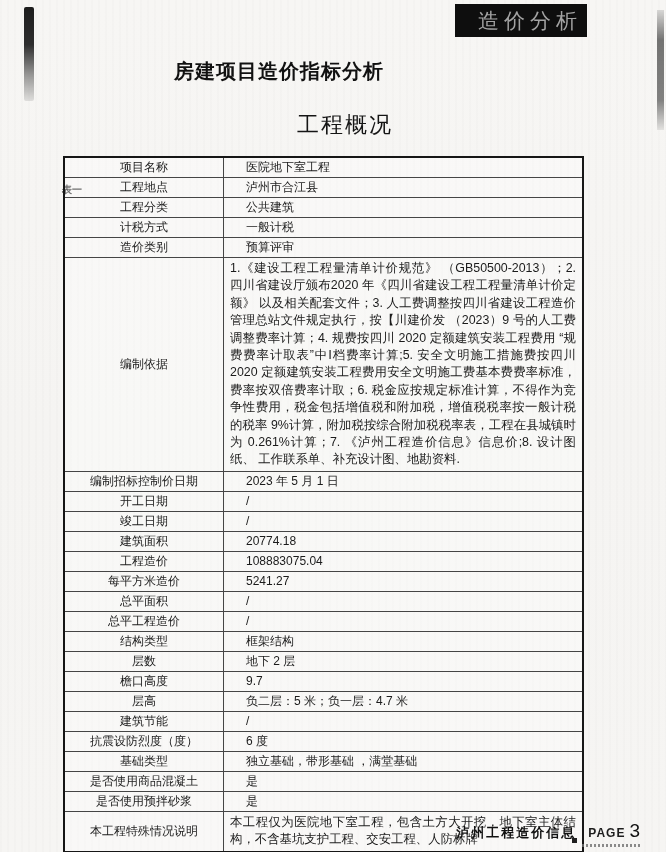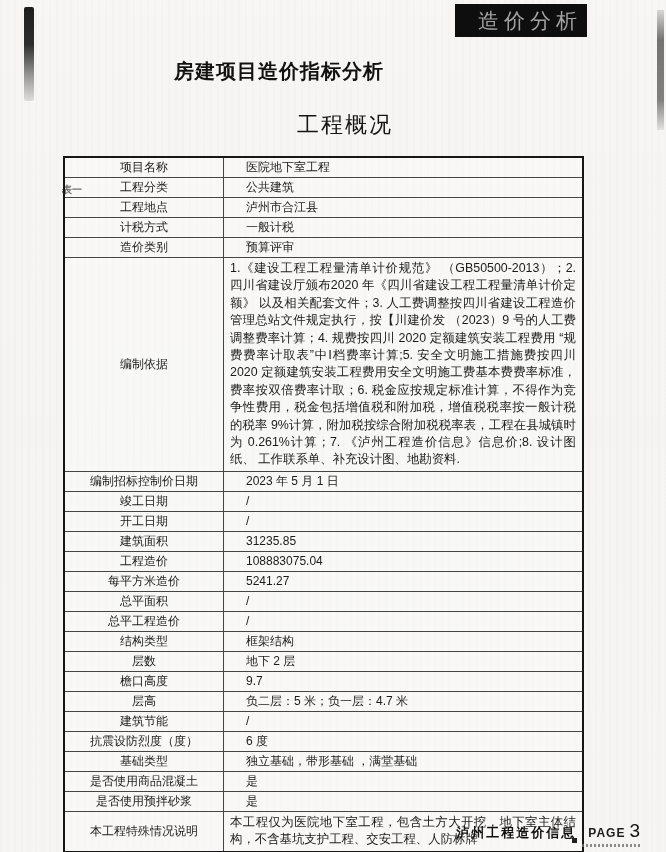--- a/index.html
+++ b/index.html
@@ -101,29 +101,29 @@
   <div class="caption">表一</div>
 
   <table class="overview">
     <tbody>
     <tr>
       <td class="label">项目名称</td>
       <td class="value">医院地下室工程</td>
     </tr>
 
     <tr>
+      <td class="label">工程地点</td>
+      <td class="value">泸州市合江县</td>
+    </tr>
+
+    <tr>
       <td class="label">工程分类</td>
       <td class="value">公共建筑</td>
     </tr>
 
-    <tr>
-      <td class="label">工程地点</td>
-      <td class="value">泸州市合江县</td>
-    </tr>
-
 
 
     <tr>
       <td class="label">计税方式</td>
       <td class="value">一般计税</td>
     </tr>
 
     <tr>
       <td class="label">造价类别</td>
       <td class="value">预算评审</td>
@@ -133,32 +133,32 @@
       <td class="label">编制依据</td>
       <td class="value long">1.《建设工程工程量清单计价规范》 （GB50500-2013）；2. 四川省建设厅颁布2020 年《四川省建设工程工程量清单计价定额》 以及相关配套文件；3. 人工费调整按四川省建设工程造价管理总站文件规定执行，按【川建价发 （2023）9 号的人工费调整费率计算；4. 规费按四川 2020 定额建筑安装工程费用 “规费费率计取表”中Ⅰ档费率计算;5. 安全文明施工措施费按四川 2020 定额建筑安装工程费用安全文明施工费基本费费率标准，费率按双倍费率计取；6. 税金应按规定标准计算，不得作为竞争性费用，税金包括增值税和附加税，增值税税率按一般计税的税率 9%计算，附加税按综合附加税税率表，工程在县城镇时为 0.261%计算；7. 《泸州工程造价信息》信息价;8. 设计图纸、 工作联系单、补充设计图、地勘资料.</td>
     </tr>
 
     <tr>
       <td class="label">编制招标控制价日期</td>
       <td class="value">2023 年 5 月 1 日</td>
     </tr>
 
     <tr>
+      <td class="label">开工日期</td>
+      <td class="value">/</td>
+    </tr>
+
+    <tr>
       <td class="label">竣工日期</td>
       <td class="value">/</td>
     </tr>
 
     <tr>
-      <td class="label">开工日期</td>
-      <td class="value">/</td>
-    </tr>
-
-    <tr>
       <td class="label">建筑面积</td>
-      <td class="value">31235.85</td>
+      <td class="value">20774.18</td>
     </tr>
 
     <tr>
       <td class="label">工程造价</td>
       <td class="value">108883075.04</td>
     </tr>
 
     <tr>
       <td class="label">每平方米造价</td>
       <td class="value">5241.27</td>

